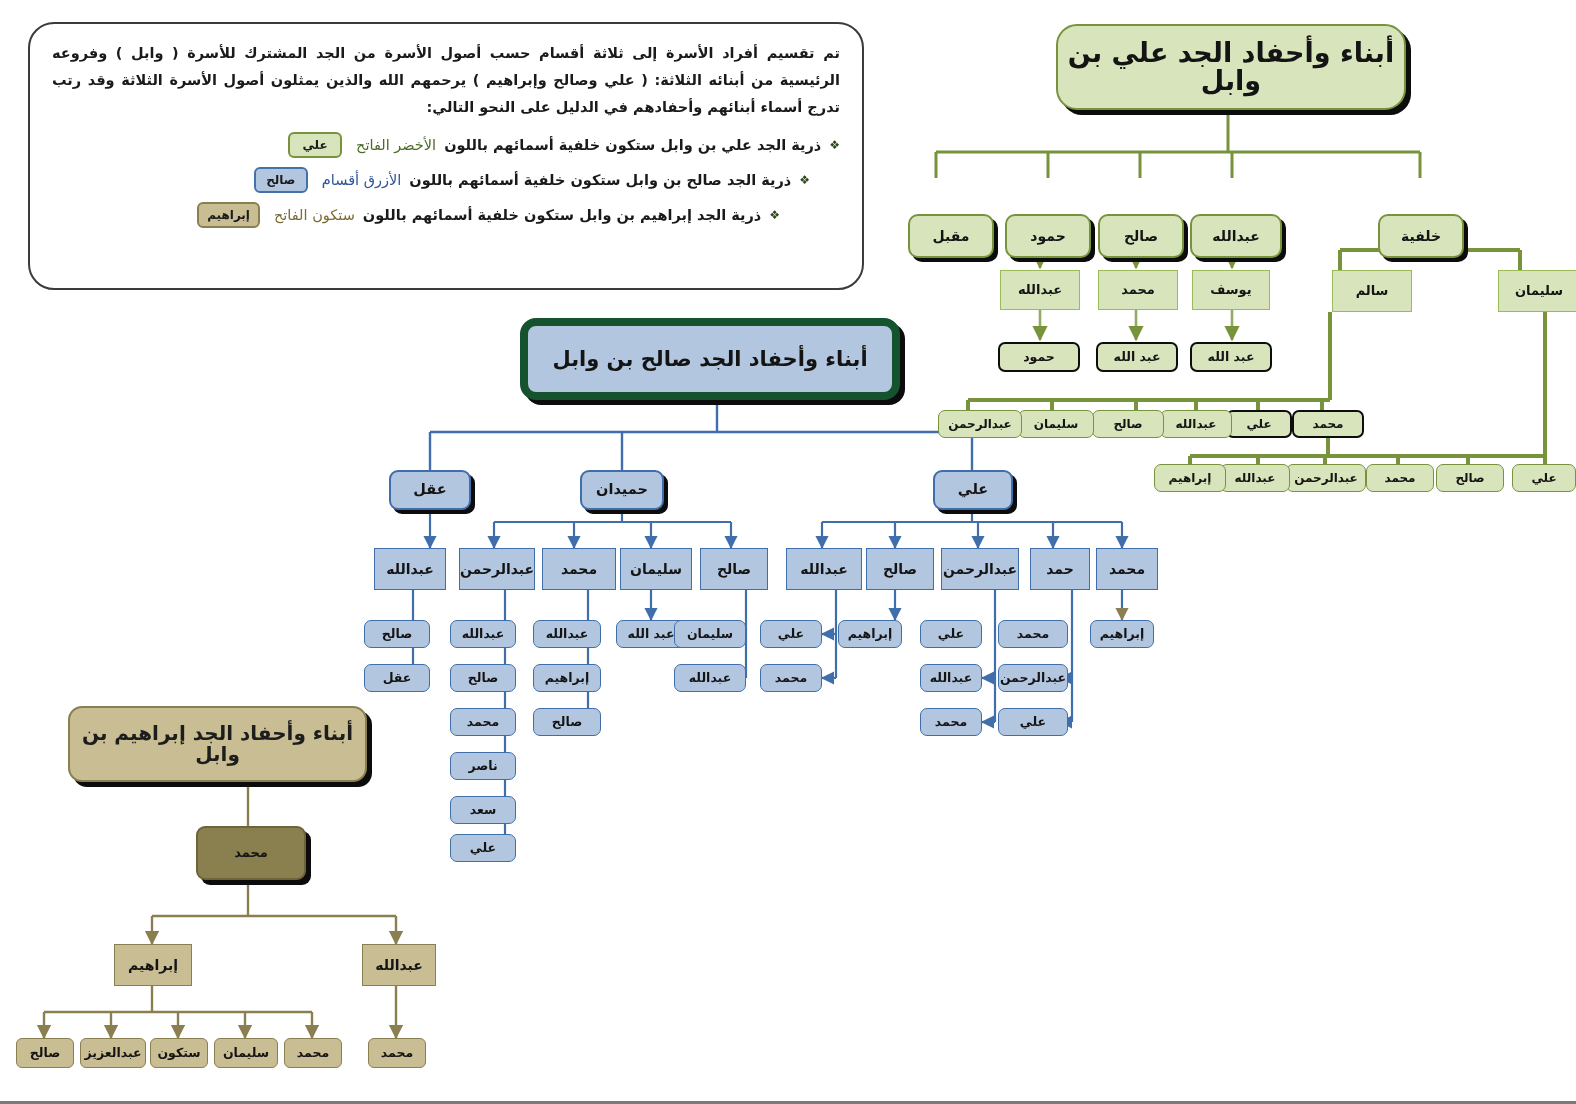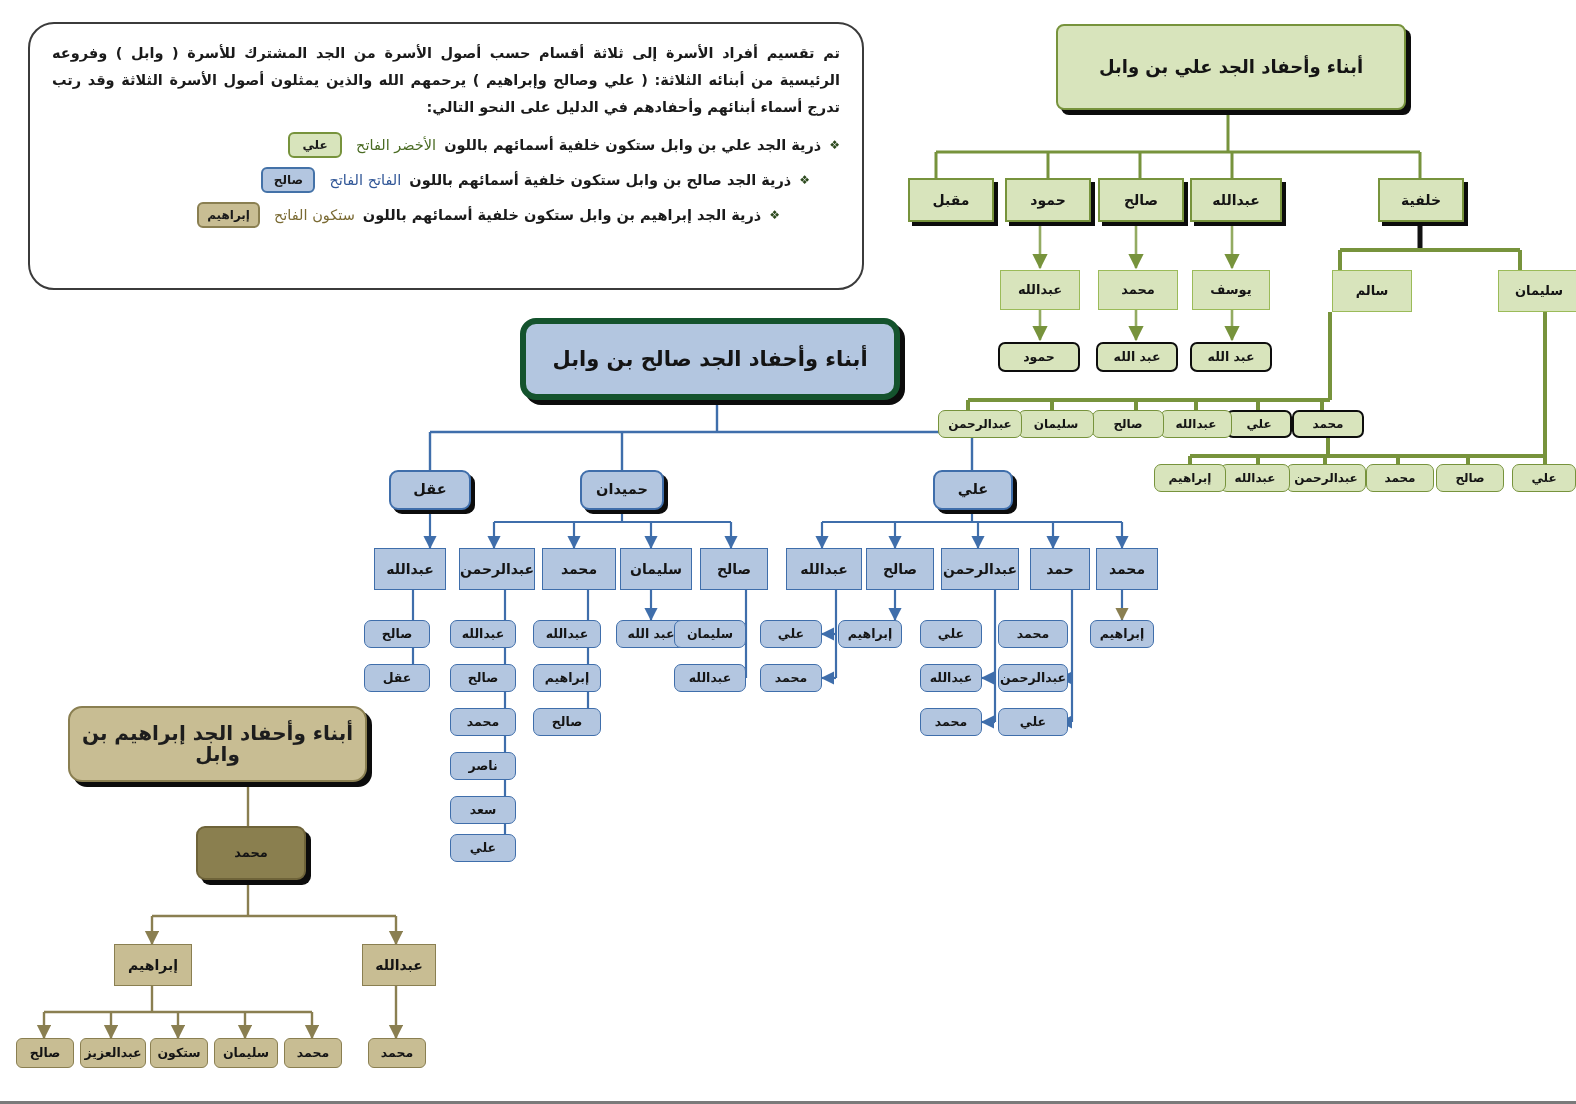--- a/index.html
+++ b/index.html
@@ -92,31 +92,32 @@
     color: #141414;
     font-weight: 800;
     line-height: 1.05;
     z-index: 3;
   }
 
   
   .g-head {
     background: #d8e4bc;
     border: 2px solid #77933c;
-    border-radius: 8px;
+    border-radius: 21px;
     box-shadow: 5px 5px 0 #0c0c0c;
-    font-size: 18px;
+    font-size: 27px;
     font-weight: 900;
   }
   .g-child {
     background: #d8e4bc;
     border: 2px solid #77933c;
-    border-radius: 0;
+    border-radius: 10px;
     box-shadow: 4px 4px 0 #0c0c0c;
     font-size: 14px;
+    margin-top: 36px;
   }
   .g-plain {
     background: #d8e4bc;
     border: 1.5px solid #9bbb59;
     border-radius: 0;
     font-size: 13px;
   }
   .g-dark {
     background: #d8e4bc;
     border: 2.5px solid #0d0d0d;
@@ -132,21 +133,21 @@
   .g-small-dark {
     background: #d8e4bc;
     border: 2.4px solid #0d0d0d;
     border-radius: 7px;
     font-size: 12px;
   }
 
   
   .b-head {
     background: #b3c6e0;
-    border: 6px solid #14532d;
+    border: 8px solid #14532d;
     border-radius: 16px;
     box-shadow: 5px 5px 0 #0c0c0c;
     font-size: 21px;
     font-weight: 900;
   }
   .b-child {
     background: #b3c6e0;
     border: 2px solid #3f6eab;
     border-radius: 9px;
     box-shadow: 4px 4px 0 #0c0c0c;
@@ -384,21 +385,21 @@
       <div class="legend-row">
         <span class="bullet">❖</span>
         <span>ذرية الجد علي بن وابل   ستكون خلفية أسمائهم باللون</span>
         <span class="legend-color-word lc-green">الأخضر الفاتح</span>
         <span class="chip green">علي</span>
       </div>
 
       <div class="legend-row indent1">
         <span class="bullet">❖</span>
         <span>ذرية الجد صالح بن وابل ستكون خلفية أسمائهم  باللون</span>
-        <span class="legend-color-word lc-blue">الفاتح الفاتح</span>
+        <span class="legend-color-word lc-blue">الأزرق أقسام</span>
         <span class="chip blue">صالح</span>
       </div>
 
       <div class="legend-row indent2">
         <span class="bullet">❖</span>
         <span>ذرية الجد إبراهيم بن وابل  ستكون خلفية أسمائهم  باللون</span>
         <span class="legend-color-word lc-tan">ستكون الفاتح</span>
         <span class="chip tan">إبراهيم</span>
       </div>
 

